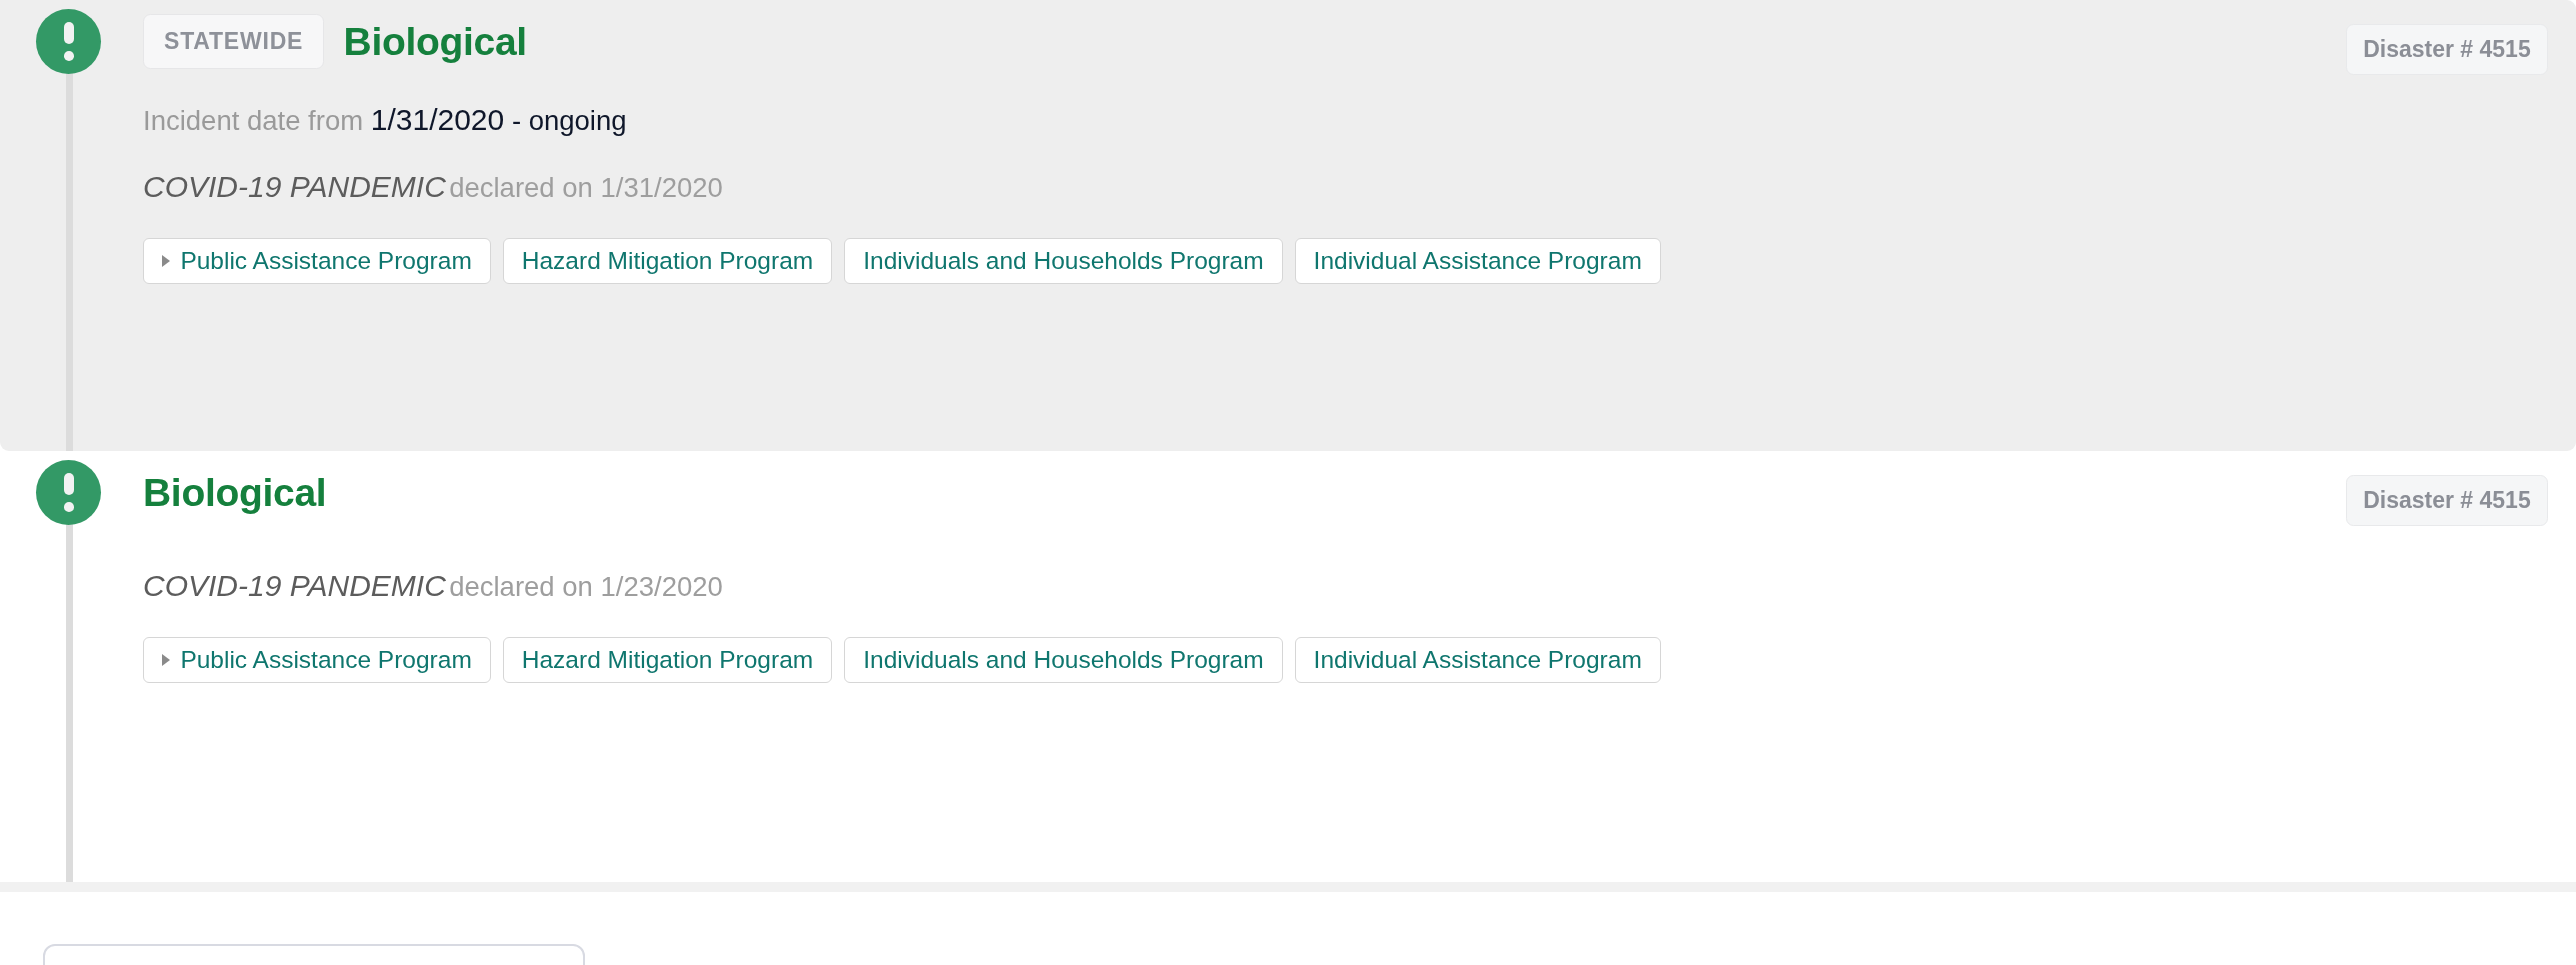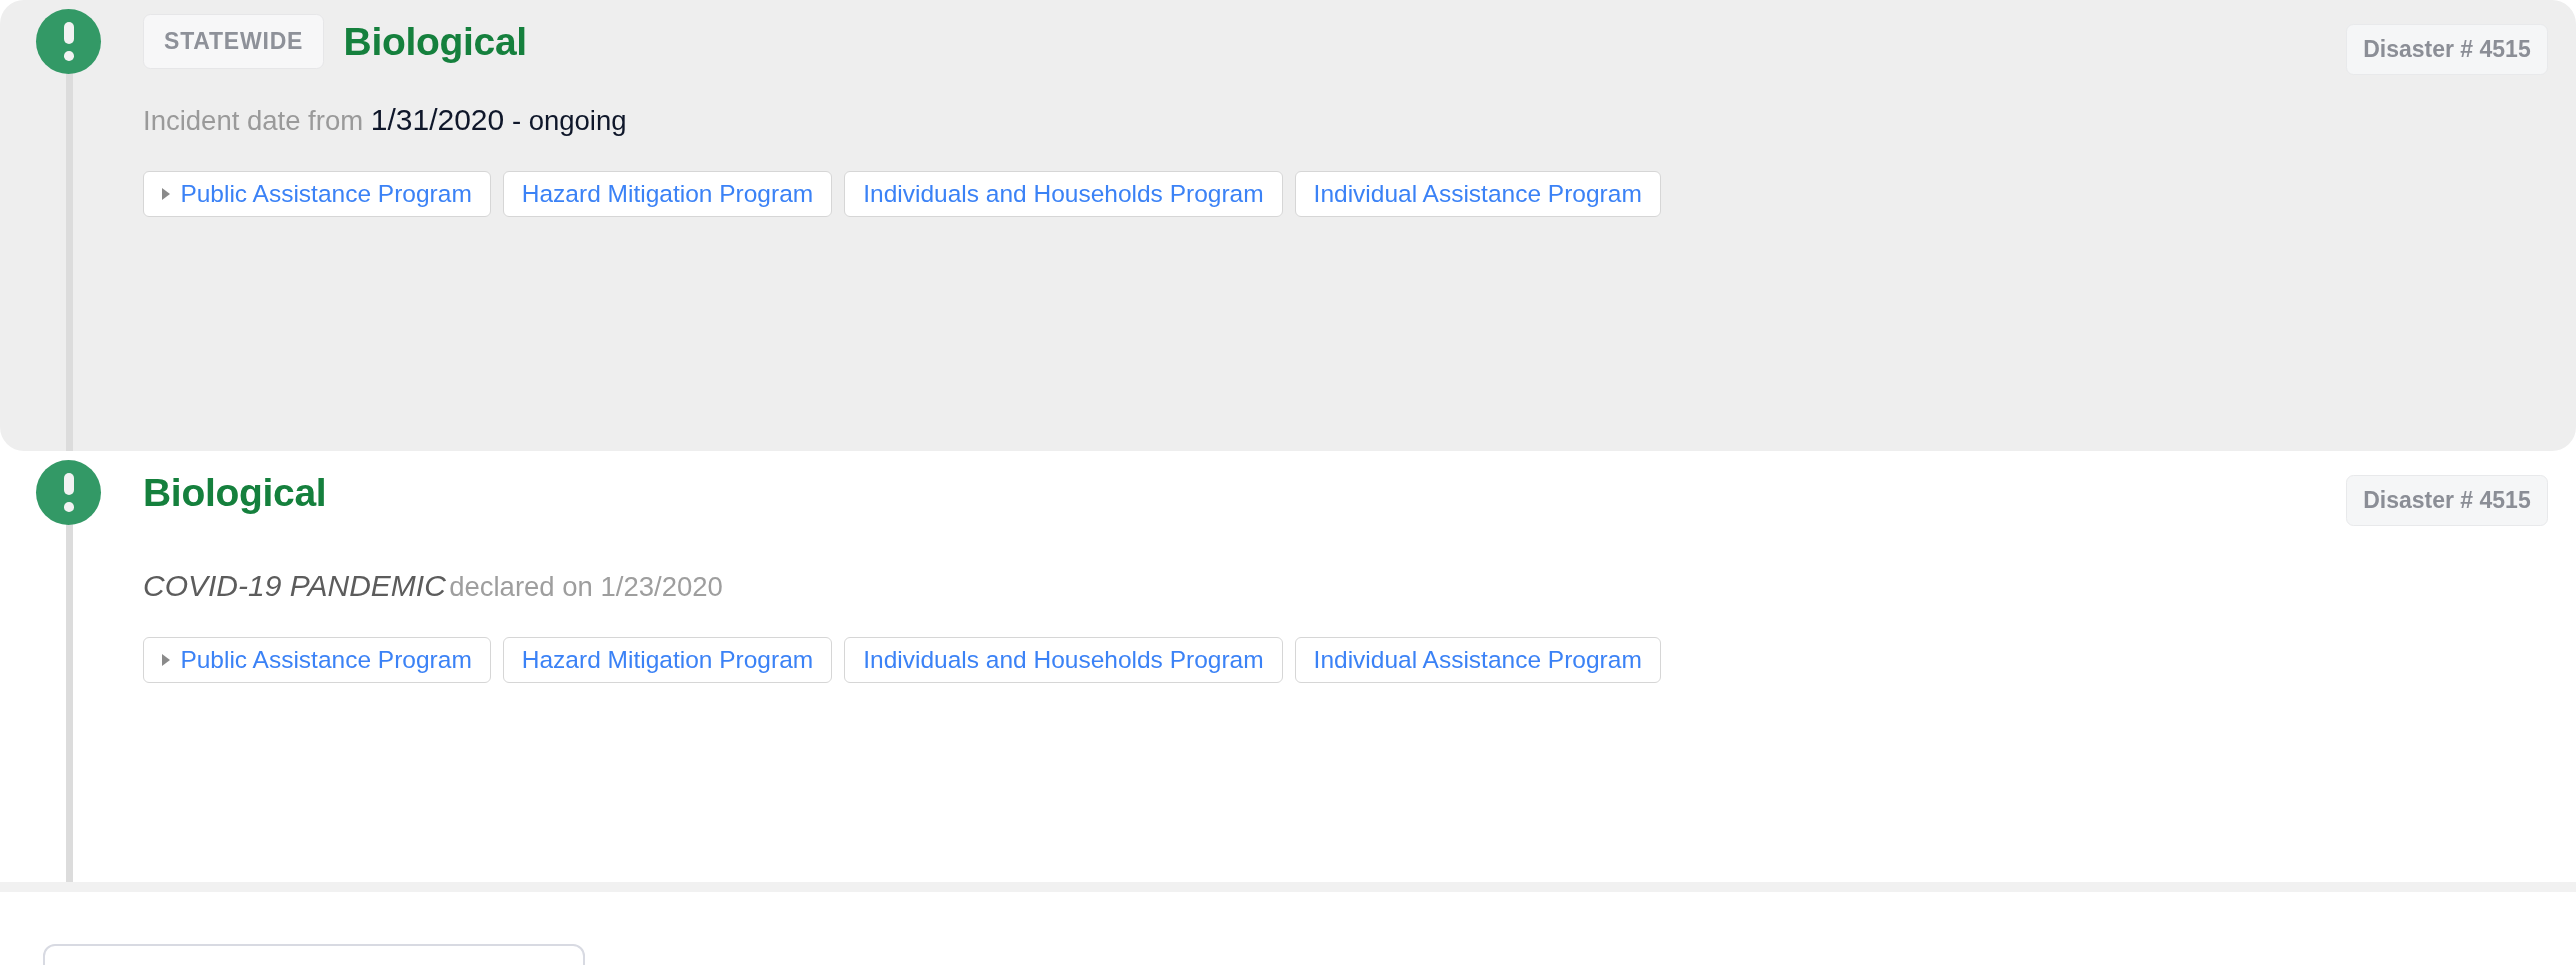--- a/index.html
+++ b/index.html
@@ -187,21 +187,21 @@
 
   .program-chip {
     box-sizing: border-box;
     display: inline-flex;
     align-items: center;
     height: 46px;
     padding: 0 18px;
     border: 0.7px solid #d6d6d6;
     border-radius: 6px;
     background: #ffffff;
-    color: #3b82f6;
+    color: #0f766e;
     font-size: 24.5px;
     white-space: nowrap;
   }
   .program-chip .caret {
     display: inline-block;
     width: 0;
     height: 0;
     border-left: 8.2px solid #8a8a8a;
     border-top: 6px solid transparent;
     border-bottom: 6px solid transparent;
@@ -212,21 +212,20 @@
   #card-statewide {
     position: absolute;
     left: 0px;
     top: 0px;
     width: 2576px;
     height: 451px;
     border-top-left-radius: 0;
     border-top-right-radius: 9px;
     border-bottom-right-radius: 9px;
     border-bottom-left-radius: 9px;
-    border-radius: 24px;
   }
   #card-plain {
     position: absolute;
     left: 0px;
     top: 451px;
     width: 2576px;
     height: 437px;
   }
 
   
@@ -272,20 +271,24 @@
         <span class="statewide-badge">STATEWIDE</span>
         <span class="disaster-type">Biological</span>
       </div>
 
       <div class="incident-line">
         <span>Incident date from</span>
         <span class="date-strong">1/31/2020</span>
         <span class="ongoing">- ongoing</span>
       </div>
 
+      <div class="declaration-line">
+        <span class="decl-title">COVID-19 PANDEMIC</span>
+        <span class="decl-rest">declared on 1/31/2020</span>
+      </div>
 
       <div class="program-row">
         <button class="program-chip">
           <span class="caret"></span>
           <span>Public Assistance Program</span>
         </button>
         <button class="program-chip">
           <span>Hazard Mitigation Program</span>
         </button>
         <button class="program-chip">

